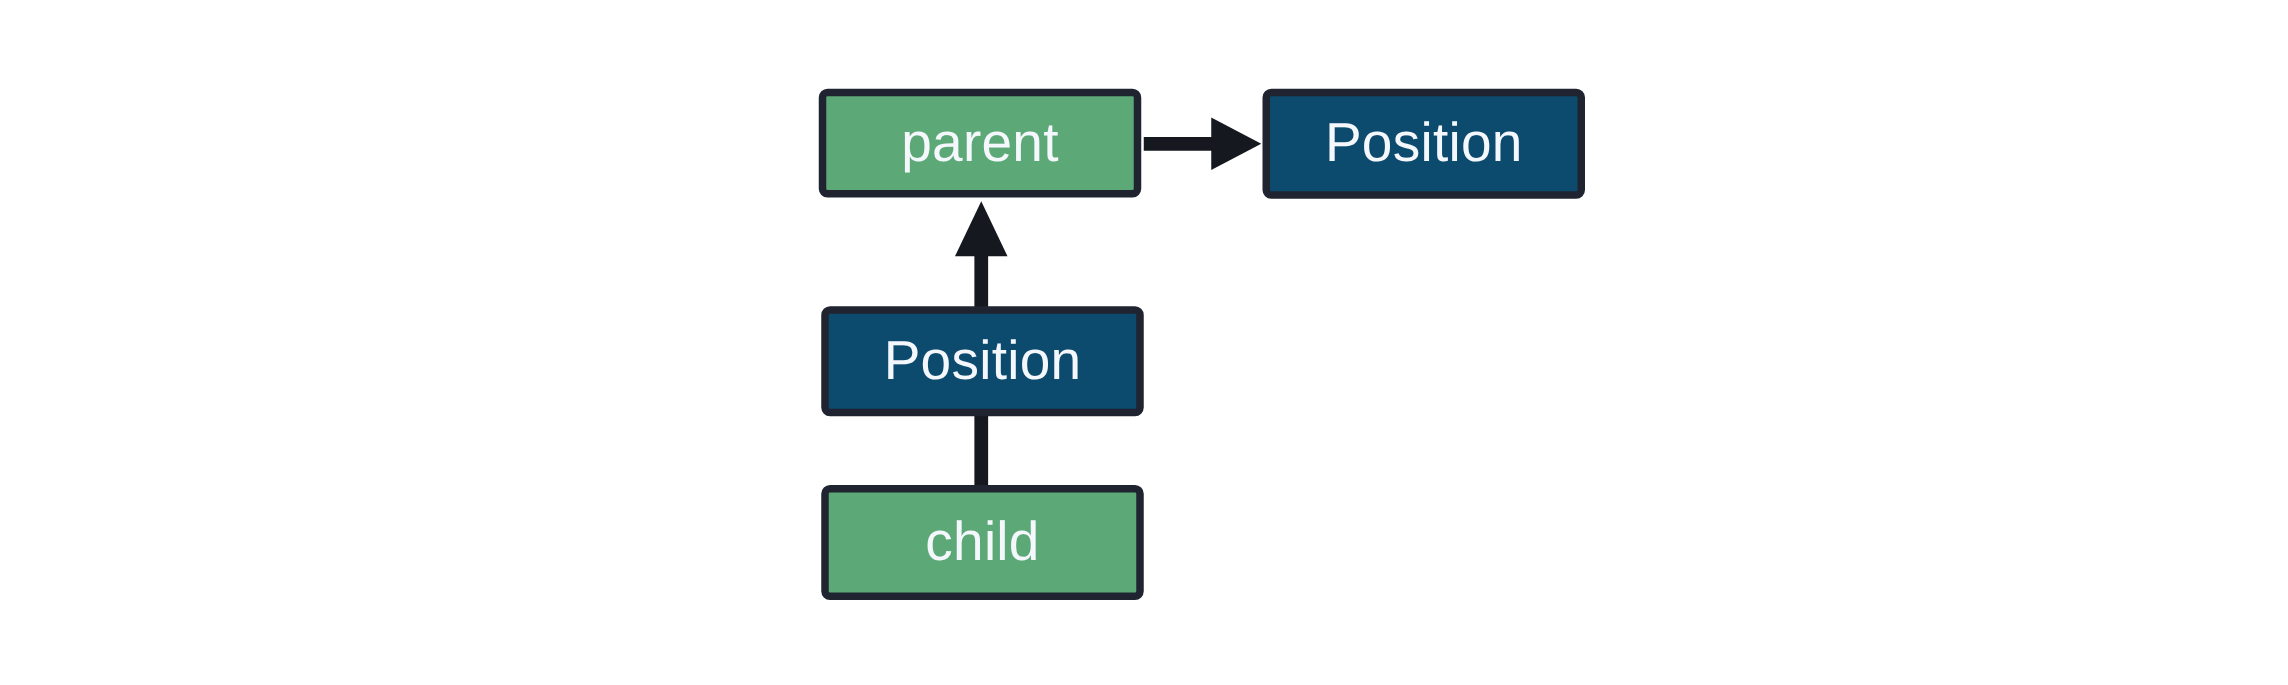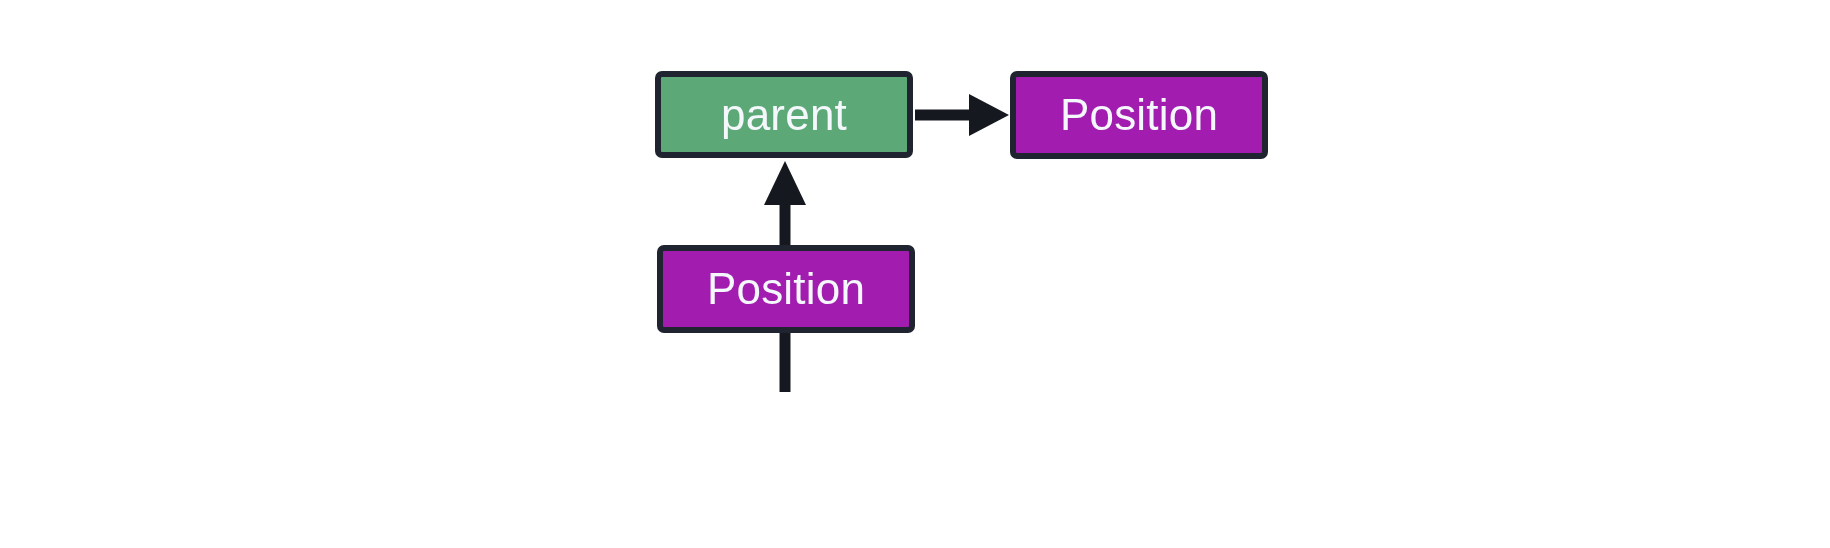--- a/index.html
+++ b/index.html
@@ -28,21 +28,21 @@
     color: #f4f7fb;
     font-family: "Liberation Sans", sans-serif;
     font-size: 44px;
     font-weight: 400;
     letter-spacing: 0.2px;
     line-height: 1;
     white-space: nowrap;
     user-select: none;
   }
   .node-entity { background: #5ca977; }
-  .node-component { background: #a21caf; justify-content: center; }
+  .node-component { background: #0c4a6e; justify-content: center; }
 
   .edge {
     position: absolute;
   }
   .edge svg { display: block; overflow: visible; }
 </style>
 </head>
 <body>
 
 <div id="canvas">
@@ -72,14 +72,17 @@
   </div>
 
   <div class="node node-component" style="left:1010px; top:71px; width:258px; height:88px;">
     <span>Position</span>
   </div>
 
   <div class="node node-component" style="left:657px; top:245px; width:258px; height:88px;">
     <span>Position</span>
   </div>
 
+  <div class="node node-entity" style="left:657px; top:388px; width:258px; height:92px;">
+    <span>child</span>
+  </div>
 
 </div>
 
 </body></html>

